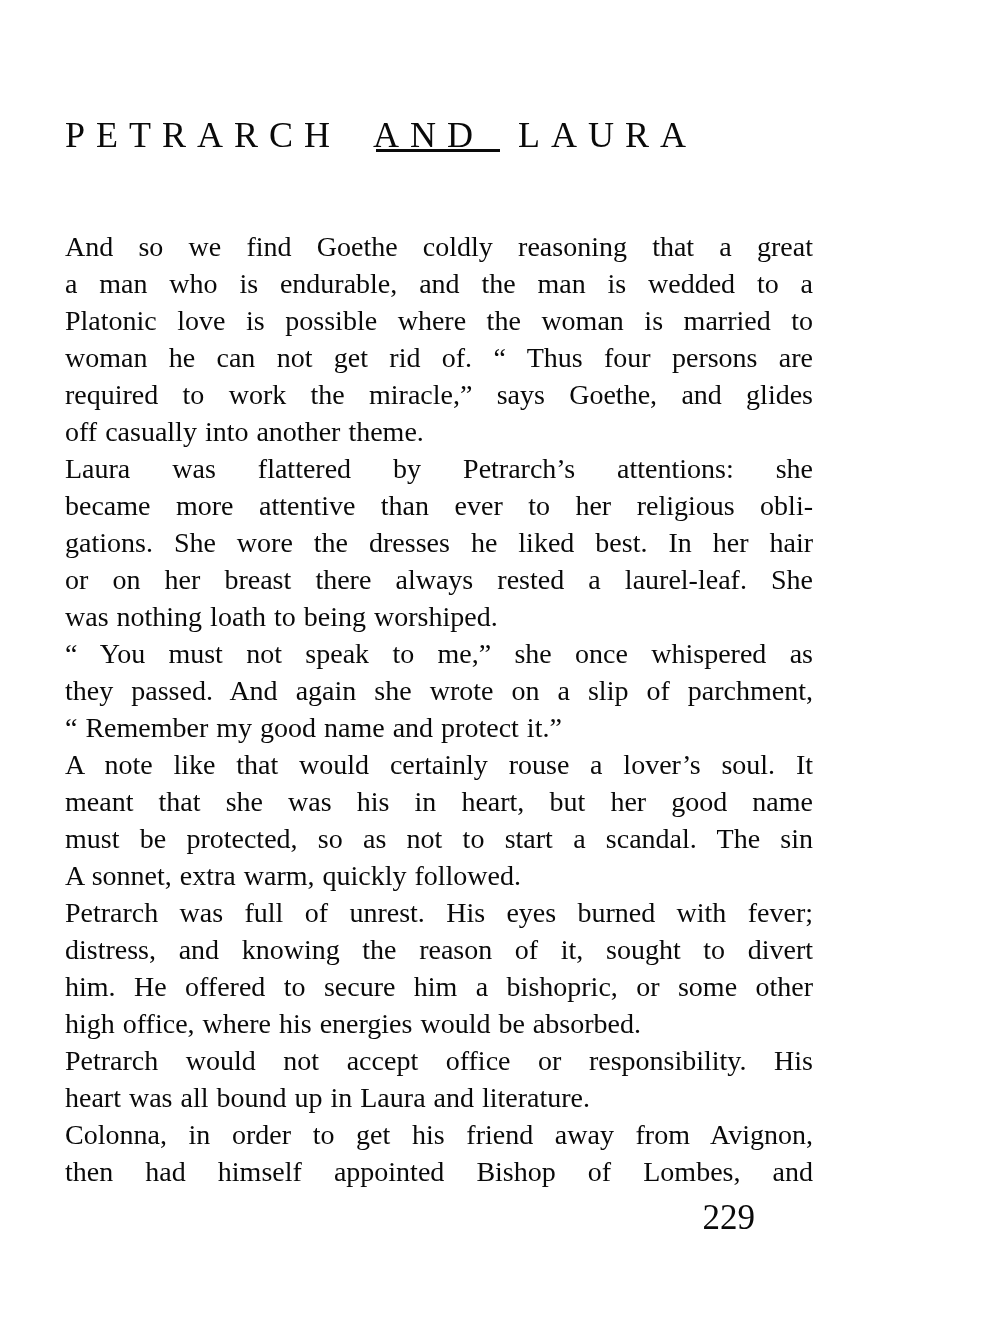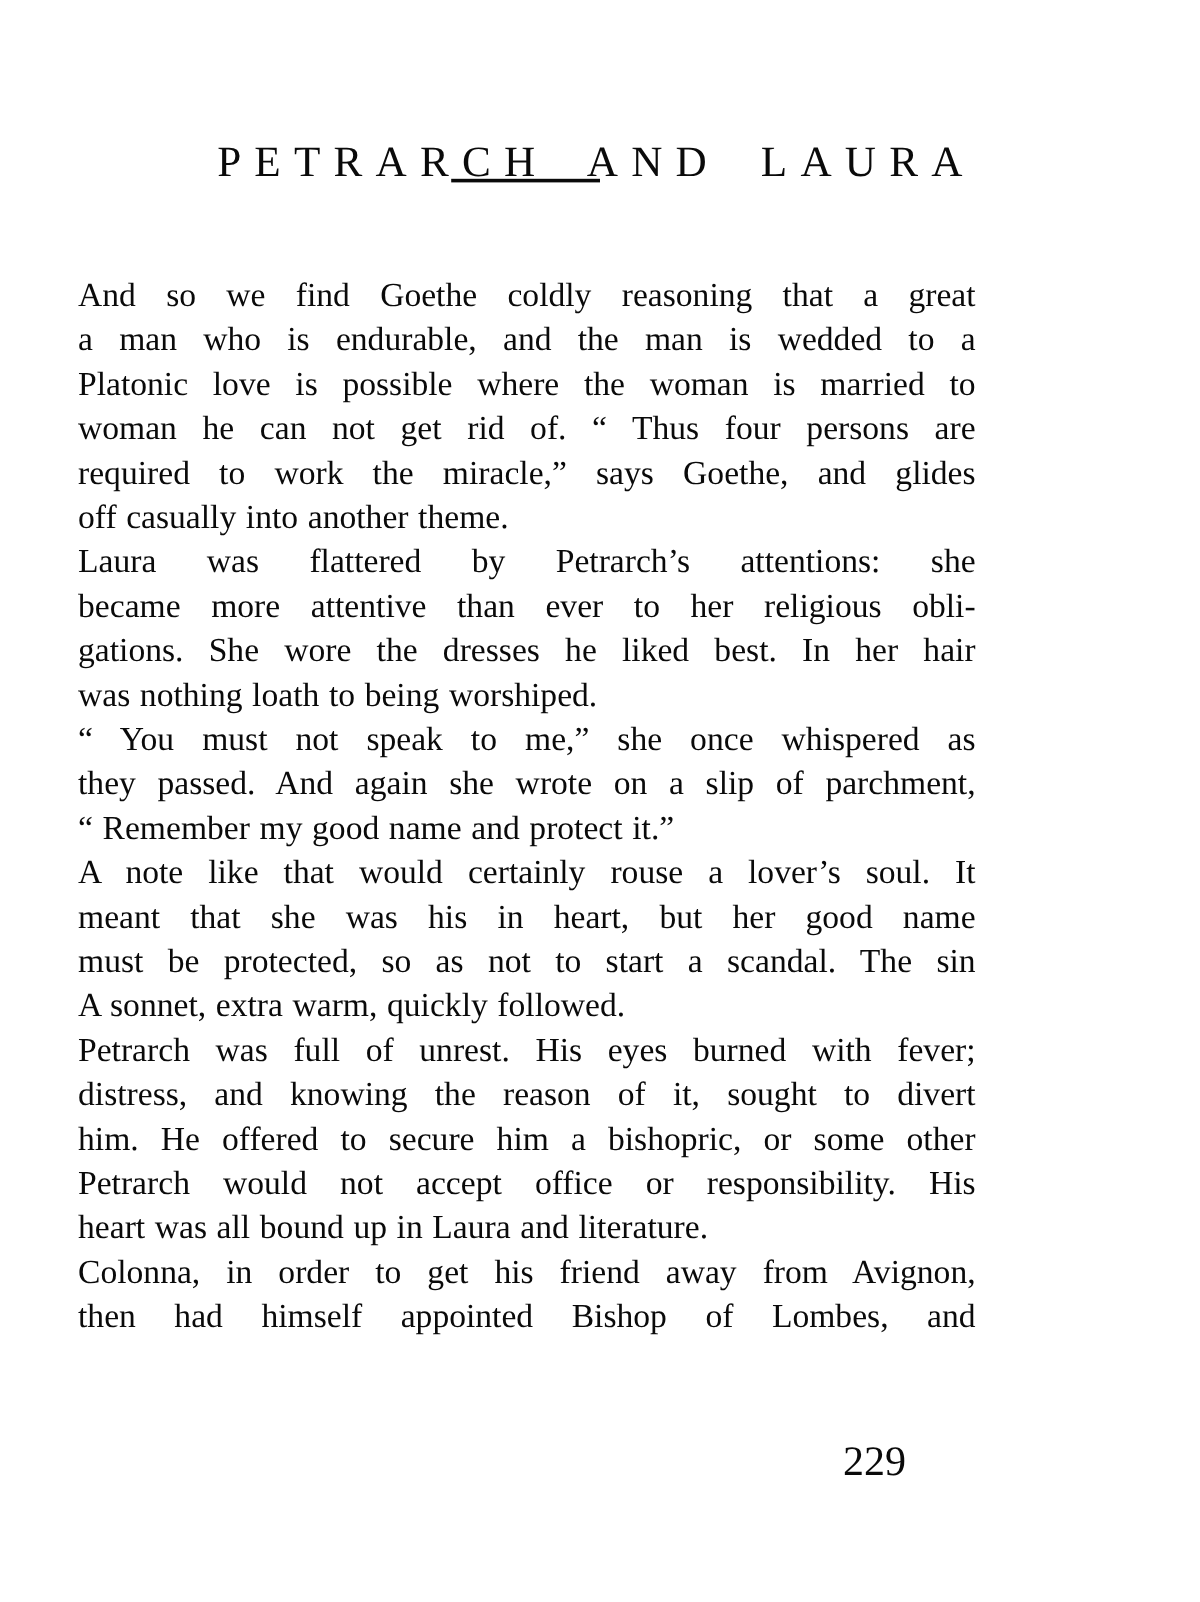--- a/index.html
+++ b/index.html
@@ -14,21 +14,21 @@
     background: #ffffff;
     color: #0a0a0a;
     font-family: "Liberation Serif", serif;
     overflow: hidden;
   }
   .title {
     position: absolute;
     top: 90px;
     left: 65px;
     width: 748px;
-    text-align: right;
+    text-align: left;
     font-size: 36px;
     font-weight: 400;
     letter-spacing: 11px;
     word-spacing: 14px;
     white-space: nowrap;
   }
   .rule {
     position: absolute;
     top: 149px;
     left: 376px;
@@ -74,30 +74,32 @@
   <div class="body-text">
       <div class="line">And so we find Goethe coldly reasoning that a great</div>
       <div class="line">a man who is endurable, and the man is wedded to a</div>
       <div class="line">Platonic love is possible where the woman is married to</div>
       <div class="line">woman he can not get rid of. “ Thus four persons are</div>
       <div class="line">required to work the miracle,” says Goethe, and glides</div>
       <div class="line para-end">off casually into another theme.</div>
       <div class="line">Laura was flattered by Petrarch’s attentions: she</div>
       <div class="line">became more attentive than ever to her religious obli-</div>
       <div class="line">gations. She wore the dresses he liked best. In her hair</div>
+      <div class="line">or on her breast there always rested a laurel-leaf. She</div>
       <div class="line para-end">was nothing loath to being worshiped.</div>
       <div class="line">“ You must not speak to me,” she once whispered as</div>
       <div class="line">they passed. And again she wrote on a slip of parchment,</div>
       <div class="line para-end">“ Remember my good name and protect it.”</div>
       <div class="line">A note like that would certainly rouse a lover’s soul. It</div>
       <div class="line">meant that she was his in heart, but her good name</div>
       <div class="line">must be protected, so as not to start a scandal. The sin</div>
       <div class="line para-end">A sonnet, extra warm, quickly followed.</div>
       <div class="line">Petrarch was full of unrest. His eyes burned with fever;</div>
       <div class="line">distress, and knowing the reason of it, sought to divert</div>
       <div class="line">him. He offered to secure him a bishopric, or some other</div>
+      <div class="line para-end">high office, where his energies would be absorbed.</div>
       <div class="line">Petrarch would not accept office or responsibility. His</div>
       <div class="line para-end">heart was all bound up in Laura and literature.</div>
       <div class="line">Colonna, in order to get his friend away from Avignon,</div>
       <div class="line">then had himself appointed Bishop of Lombes, and</div>
     </div>
   <div class="pagenum">229</div>
 </div>
 
 </body></html>

